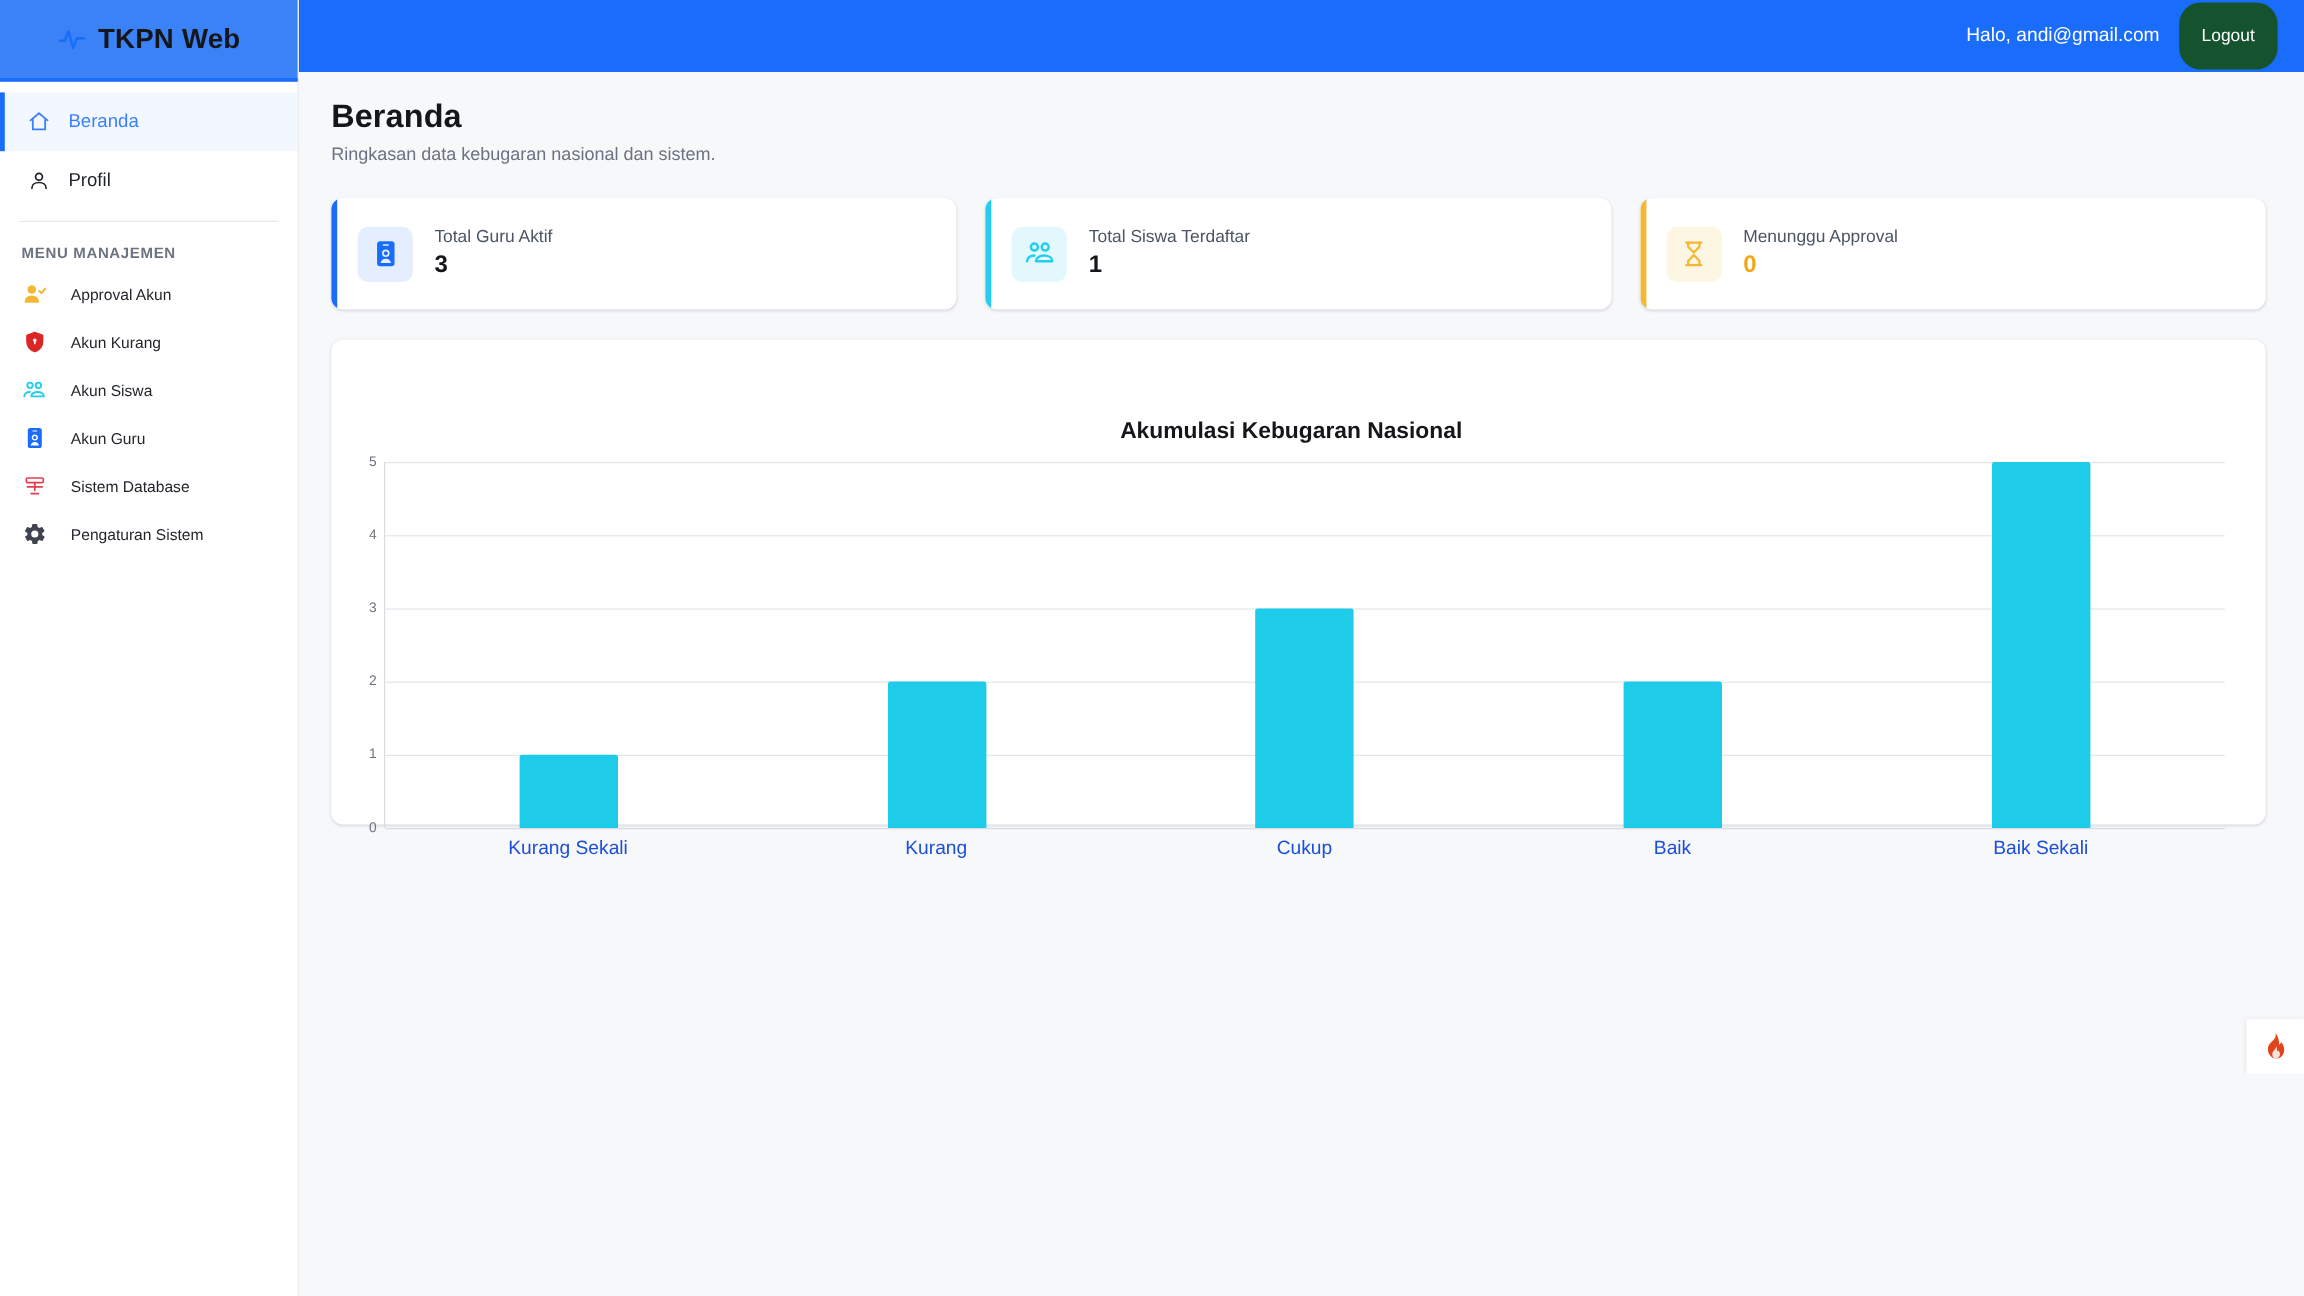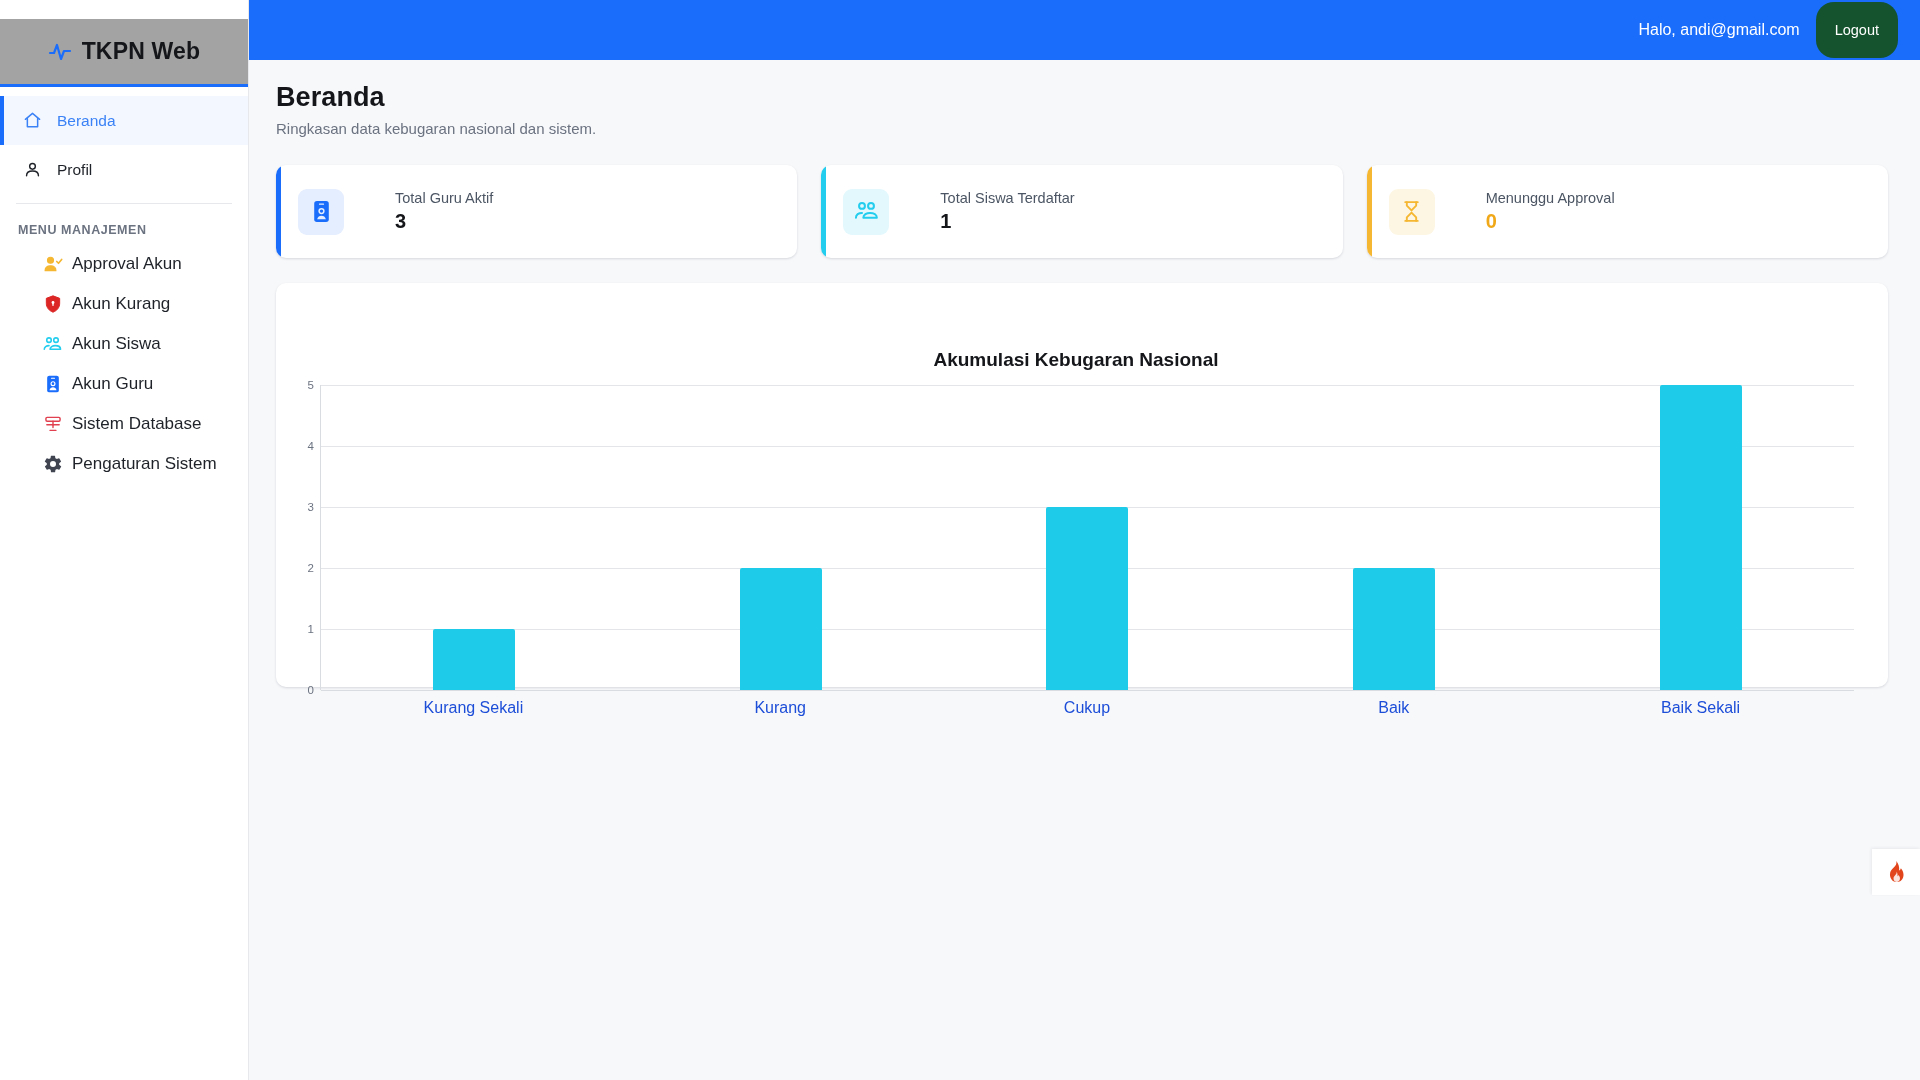--- a/index.html
+++ b/index.html
@@ -16,25 +16,24 @@
   .sidebar {
     width: 249px; height: 1080px;
     background: #ffffff;
     border-right: 1px solid #e6e8ec;
     flex: 0 0 249px;
     position: relative;
     z-index: 5;
   }
   .brand {
     height: 68px;
-    background: #a3a3a3;
+    background: #3b82f6;
     border-bottom: 3px solid #1a6dfb;
     display: flex; align-items: center; justify-content: center;
     gap: 10px;
-    margin-top: 19px;
   }
   .brand-icon { display: flex; align-items: center; color: #1a6dfb; }
   .brand-title {
     font-size: 23px; font-weight: bold; color: #14161a;
     letter-spacing: .2px;
   }
 
   .nav-top { padding-top: 9px; }
   .nav-item {
     display: flex; align-items: center; gap: 14px;
@@ -50,21 +49,21 @@
     content: ""; position: absolute; left: 0; top: 0; bottom: 0;
     width: 4px; background: #1a6dfb;
   }
   .nav-divider {
     height: 1px; background: #e6e8ec; margin: 9px 16px 0 16px;
   }
   .nav-section-title {
     font-size: 12.5px; font-weight: bold; letter-spacing: .55px;
     color: #6b7280; padding: 19px 0 7px 18px;
   }
-  .nav-item.mgmt { height: 40px; font-size: 17px; padding-left: 18px; gap: 9px; margin-left: 24px; }
+  .nav-item.mgmt { height: 40px; font-size: 13px; padding-left: 18px; gap: 20px; }
 
   
   .main { flex: 1; height: 895px; position: relative; background: #f7f8fa; }
   .topbar {
     height: 60px; background: #1a6dfb;
     display: flex; align-items: center; justify-content: flex-end;
     padding-right: 22px; gap: 16px;
   }
   .topbar-greeting { color: #ffffff; font-size: 16px; }
   .logout-btn {
@@ -94,21 +93,21 @@
   .stat-card.c-cyan::before  { background: #22cdee; }
   .stat-card.c-amber::before { background: #f5b731; }
   .stat-ic {
     width: 46px; height: 46px; border-radius: 9px;
     display: flex; align-items: center; justify-content: center;
     flex: 0 0 46px;
   }
   .stat-ic.b-blue  { background: #e4eefe; color: #1a6dfb; }
   .stat-ic.b-cyan  { background: #e2f8fd; color: #22cdee; }
   .stat-ic.b-amber { background: #fdf6e3; color: #f5b731; }
-  .stat-text { display: flex; flex-direction: column; gap: 4px; margin-left: 33px; }
+  .stat-text { display: flex; flex-direction: column; gap: 4px; }
   .stat-label { font-size: 14.5px; color: #4b5563; }
   .stat-value { font-size: 20px; font-weight: bold; color: #14161a; }
   .stat-value.v-amber { color: #f0a818; }
 
   
   .chart-card {
     margin-top: 25px; background: #ffffff; border-radius: 10px;
     box-shadow: 0 1px 3px rgba(16,24,40,.09), 0 1px 2px rgba(16,24,40,.05);
     height: 404px; padding: 26px 34px 18px 22px;
   }

